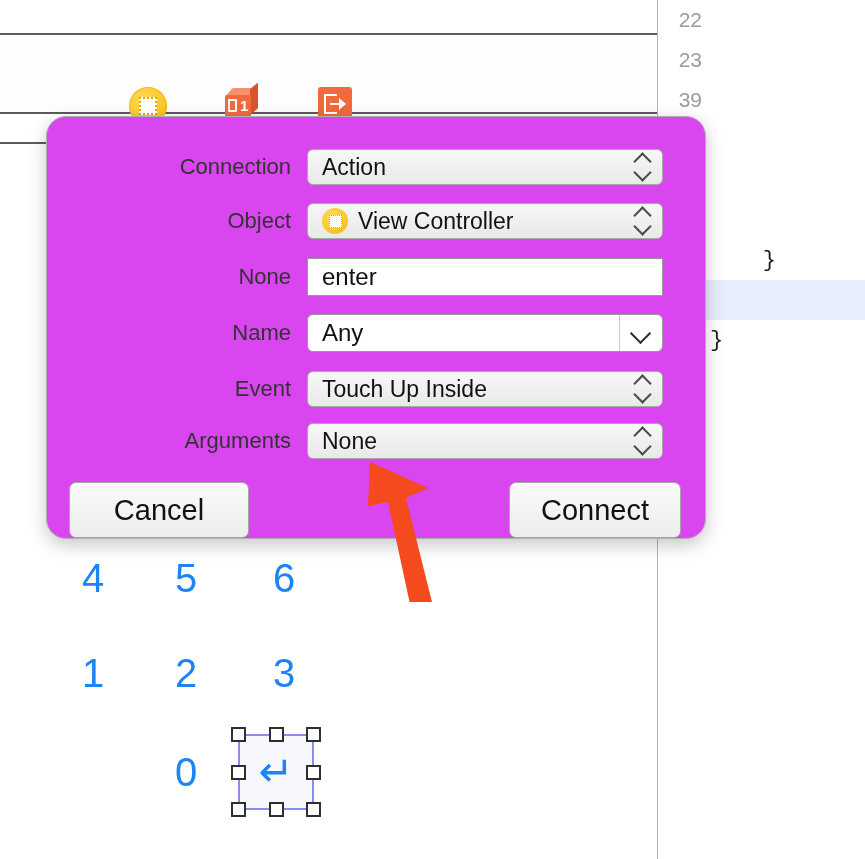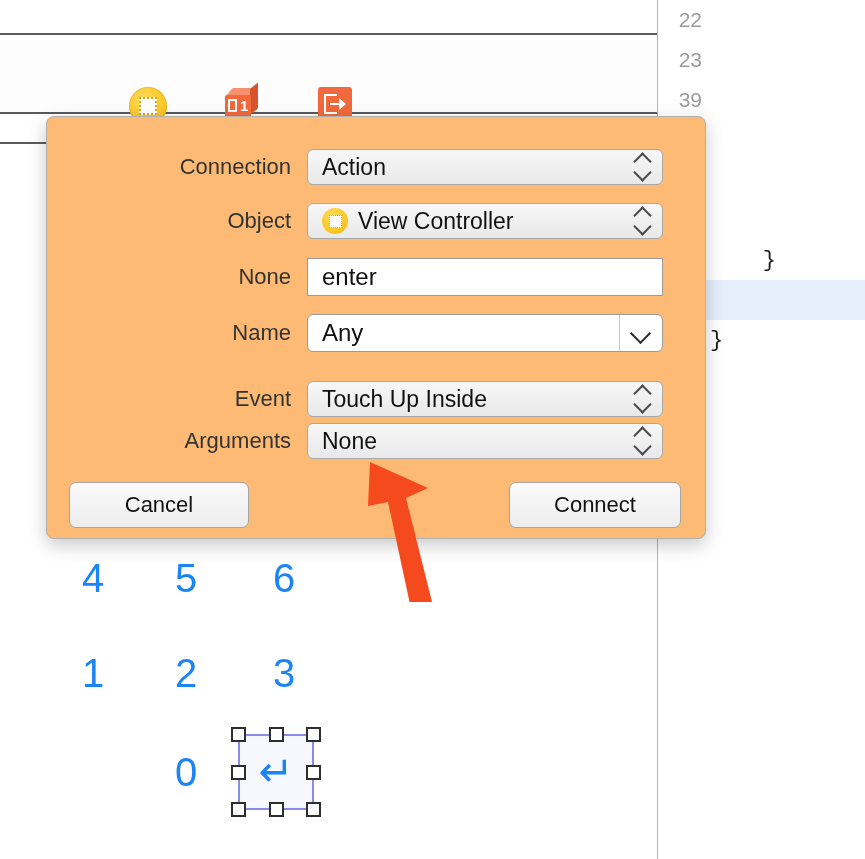--- a/index.html
+++ b/index.html
@@ -237,23 +237,23 @@
     white-space: pre;
   }
 
   
   #connection-dialog {
     position: absolute;
     left: 46px;
     top: 116px;
     width: 660px;
     height: 423px;
-    background: #fdba74;
+    background: #d946ef;
     border: 1px solid #b0b0b0;
-    border-radius: 8px;
+    border-radius: 20px;
     box-sizing: border-box;
     box-shadow: 0 6px 18px rgba(0,0,0,0.22);
   }
 
   .form-row {
     position: absolute;
     left: 0;
     width: 100%;
     height: 36px;
     display: flex;
@@ -367,30 +367,30 @@
   .obj-icon .inner {
     width: 13px; height: 13px;
     background: #ffffff;
     border: 1.5px dotted #e8a400;
     box-sizing: border-box;
   }
 
   
   .push-button {
     position: absolute;
-    height: 46px;
+    height: 56px;
     background: linear-gradient(#fafafa, #ededed);
     border: 1px solid #a6a6a6;
     border-radius: 7px;
     box-sizing: border-box;
     display: flex;
     align-items: center;
     justify-content: center;
     color: #111111;
-    font-size: 22px;
+    font-size: 29px;
     font-family: "Liberation Sans", sans-serif;
   }
   #cancel-button  { left: 22px;  top: 365px; width: 180px; }
   #connect-button { left: 462px; top: 365px; width: 172px; }
 
   
   #annotation-arrow {
     position: absolute;
     left: 360px;
     top: 452px;
@@ -549,21 +549,21 @@
 
     <div class="form-row" style="top:198px;">
       <div class="row-label">Name</div>
       <div class="combo-box">
         <span>Any</span>
         <span class="combo-div"></span>
         <span class="combo-chev"></span>
       </div>
     </div>
 
-    <div class="form-row" style="top:264px;">
+    <div class="form-row" style="top:254px;">
       <div class="row-label">Event</div>
       <div class="popup-button">
         <span>Touch Up Inside</span>
         <span class="stepper">
           <span class="chev up"></span>
             <span class="chev down"></span>
         </span>
       </div>
     </div>
 

